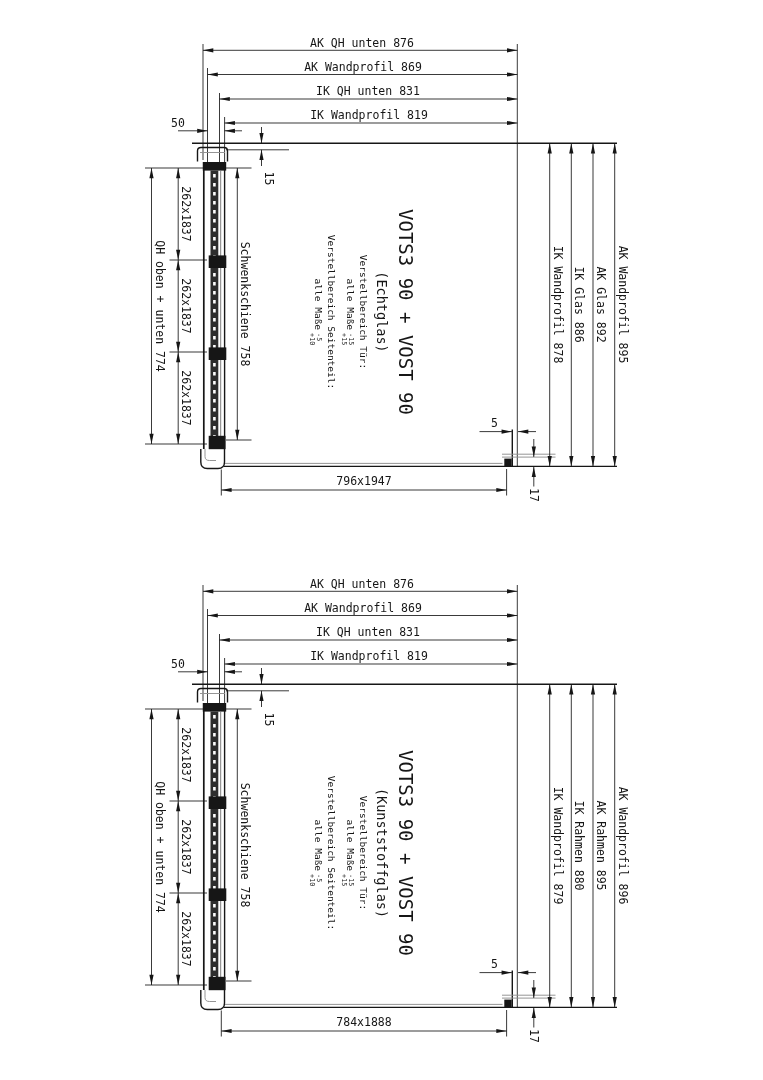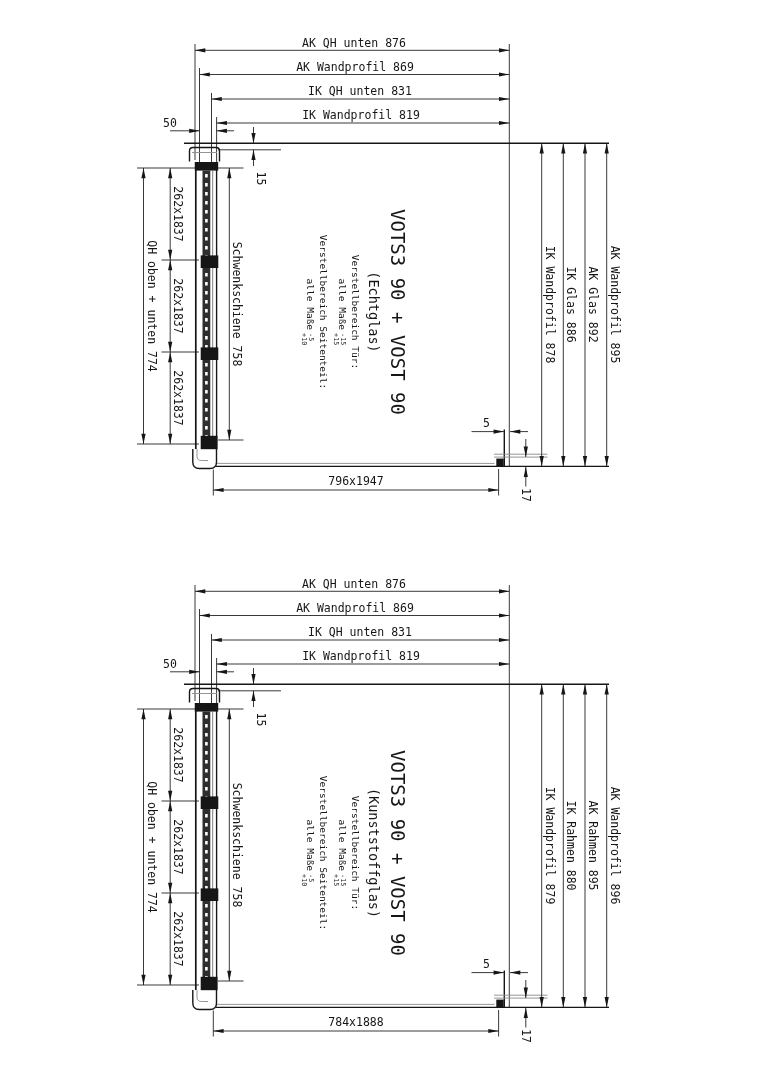--- a/index.html
+++ b/index.html
@@ -1,20 +1,20 @@
 <!DOCTYPE html>
 <html><head>
 <meta charset="utf-8">
 <style>
   html,body { margin:0; padding:0; background:#fff; }
   .page {
     position:relative; width:763px; height:1080px; background:#ffffff;
     overflow:hidden; font-family:"DejaVu Sans Mono", monospace;
   }
-  .drawing { position:absolute; left:0; width:648px; height:541px; }
+  .drawing { position:absolute; left:8px; width:648px; height:541px; }
   .drawing.d0 { top:0; }
   .drawing.d1 { top:541px; }
   .drawing svg { position:absolute; left:0; top:0; }
 
   
   .ln  { stroke:#161616; stroke-width:0.85; fill:none; }
   .lnb { stroke:#161616; stroke-width:1.4;  fill:none; }
   .lnt { stroke:#161616; stroke-width:1.7;  fill:none; }
   .lng { stroke:#8f8f8f; stroke-width:0.95; fill:none; }
   .band  { stroke:#2e2e2e; stroke-width:7.8; fill:none; }

